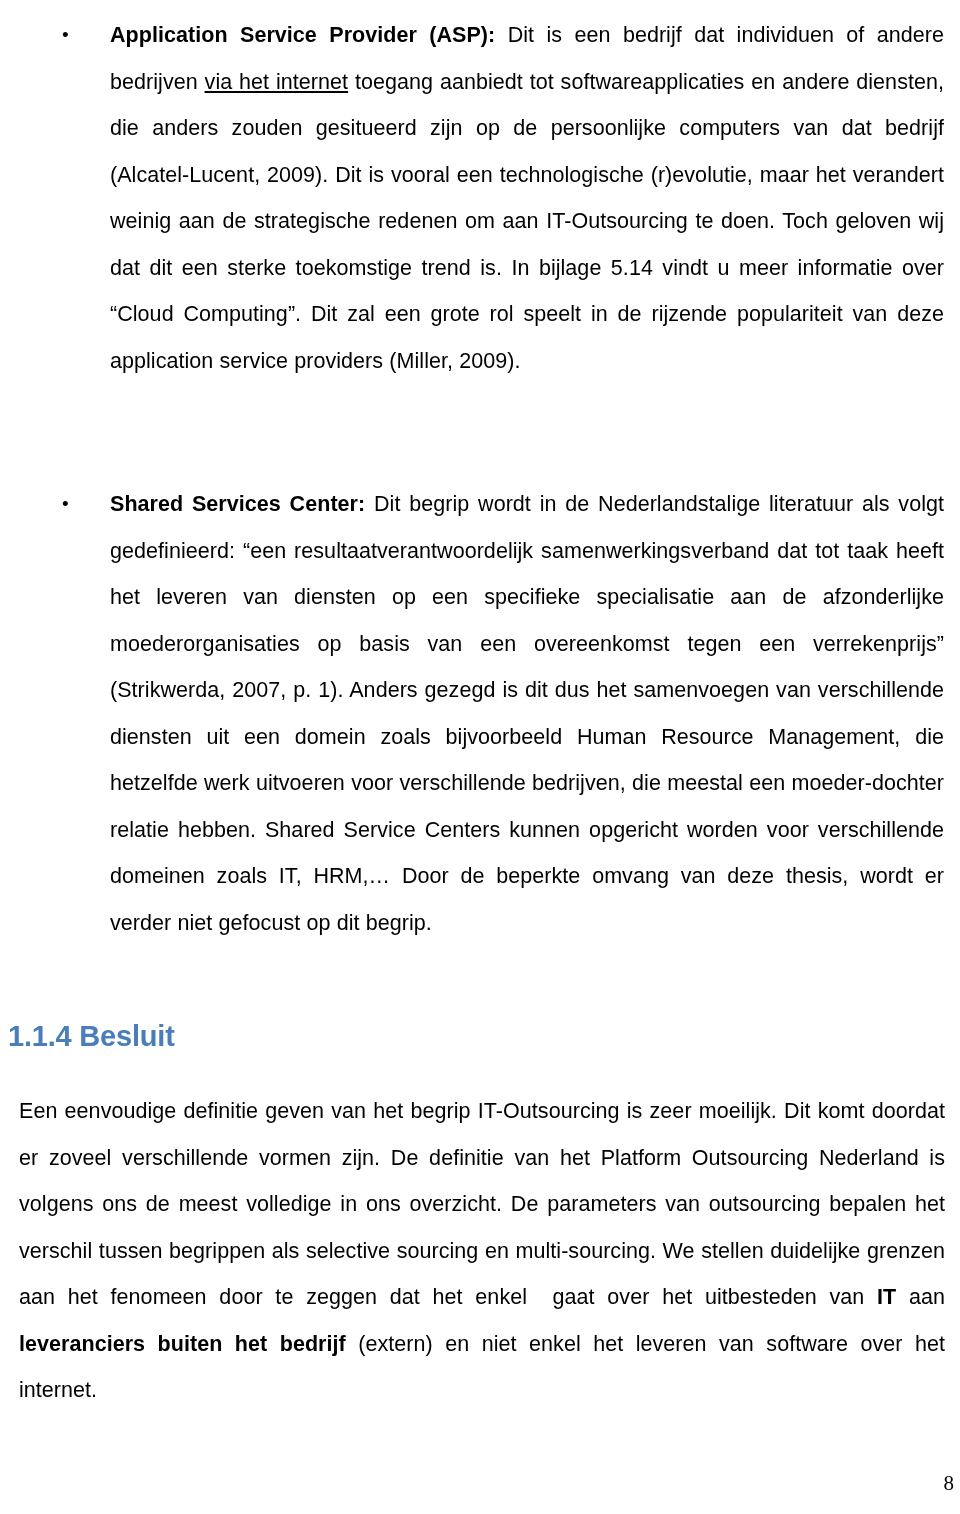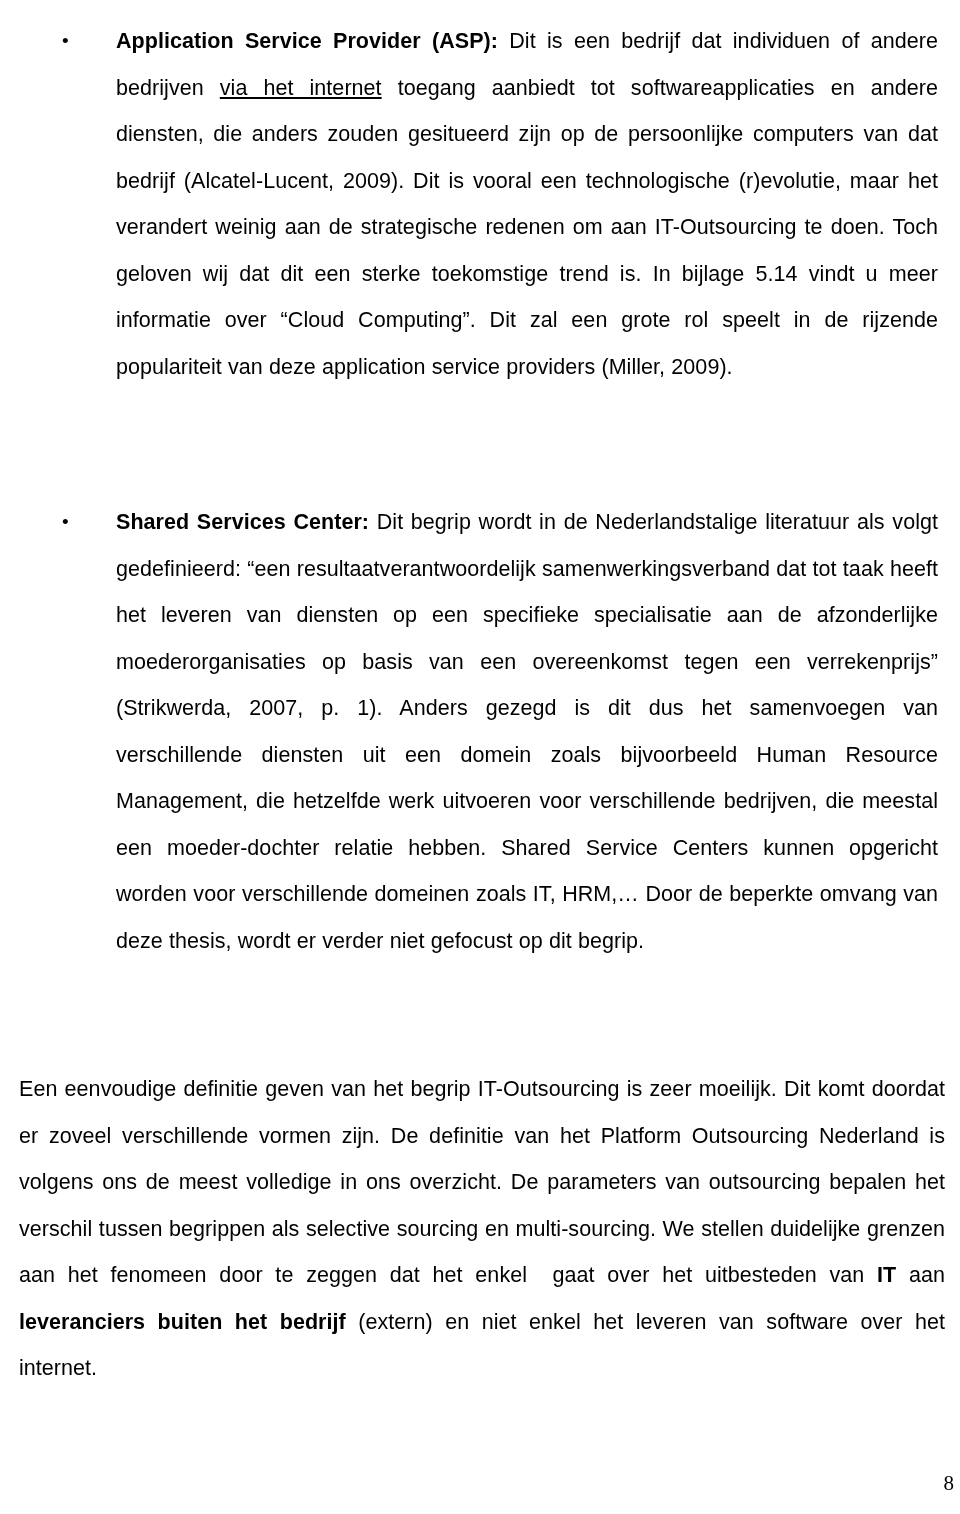--- a/index.html
+++ b/index.html
@@ -38,21 +38,21 @@
   }
   .bullet-marker {
     position: absolute;
     left: 54px;
     top: 0;
     font-size: 19px;
     line-height: 46.5px;
     color: #000;
   }
   .para {
-    margin: 18px;
+    margin: 12px;
     font-size: 21.5px;
     line-height: 46.5px;
     text-align: justify;
     text-justify: inter-word;
     letter-spacing: 0.05px;
     word-spacing: 0.2px;
   }
   .b { font-weight: bold; }
   .u { text-decoration: underline; }
 
@@ -108,20 +108,21 @@
 
       <li class="bullet-item">
         <span class="bullet-marker">•</span>
         <p class="para"><span class="b">Shared Services Center:</span><span> Dit begrip wordt in de Nederlandstalige literatuur als volgt gedefinieerd: “een resultaatverantwoordelijk samenwerkingsverband dat tot taak heeft het leveren van diensten op een specifieke specialisatie aan de afzonderlijke moederorganisaties op basis van een overeenkomst tegen een verrekenprijs” (Strikwerda, 2007, p. 1). Anders gezegd is dit dus het samenvoegen van verschillende diensten uit een domein zoals bijvoorbeeld Human Resource Management, die hetzelfde werk uitvoeren voor verschillende bedrijven, die meestal een moeder-dochter relatie hebben. Shared Service Centers kunnen opgericht worden voor verschillende domeinen zoals IT, HRM,… Door de beperkte omvang van deze thesis, wordt er verder niet gefocust op dit begrip.</span></p>
       </li>
 
     </ul>
 
     <div class="heading-gap-before"></div>
 
+    <h2 class="heading">1.1.4 Besluit</h2>
 
     <div class="heading-gap-after"></div>
 
     <p class="body-para"><span>Een eenvoudige definitie geven van het begrip IT-Outsourcing is zeer moeilijk. Dit komt doordat er zoveel verschillende vormen zijn. De definitie van het Platform Outsourcing Nederland is volgens ons de meest volledige in ons overzicht. De parameters van outsourcing bepalen het verschil tussen begrippen als selective sourcing en multi-sourcing. We stellen duidelijke grenzen aan het fenomeen door te zeggen dat het enkel&nbsp; gaat over het uitbesteden van </span><span class="b">IT</span><span> aan </span><span class="b">leveranciers buiten het bedrijf</span><span> (extern) en niet enkel het leveren van software over het internet.</span></p>
 
   </div>
 
   <div class="page-number">8</div>
 
 </div>

